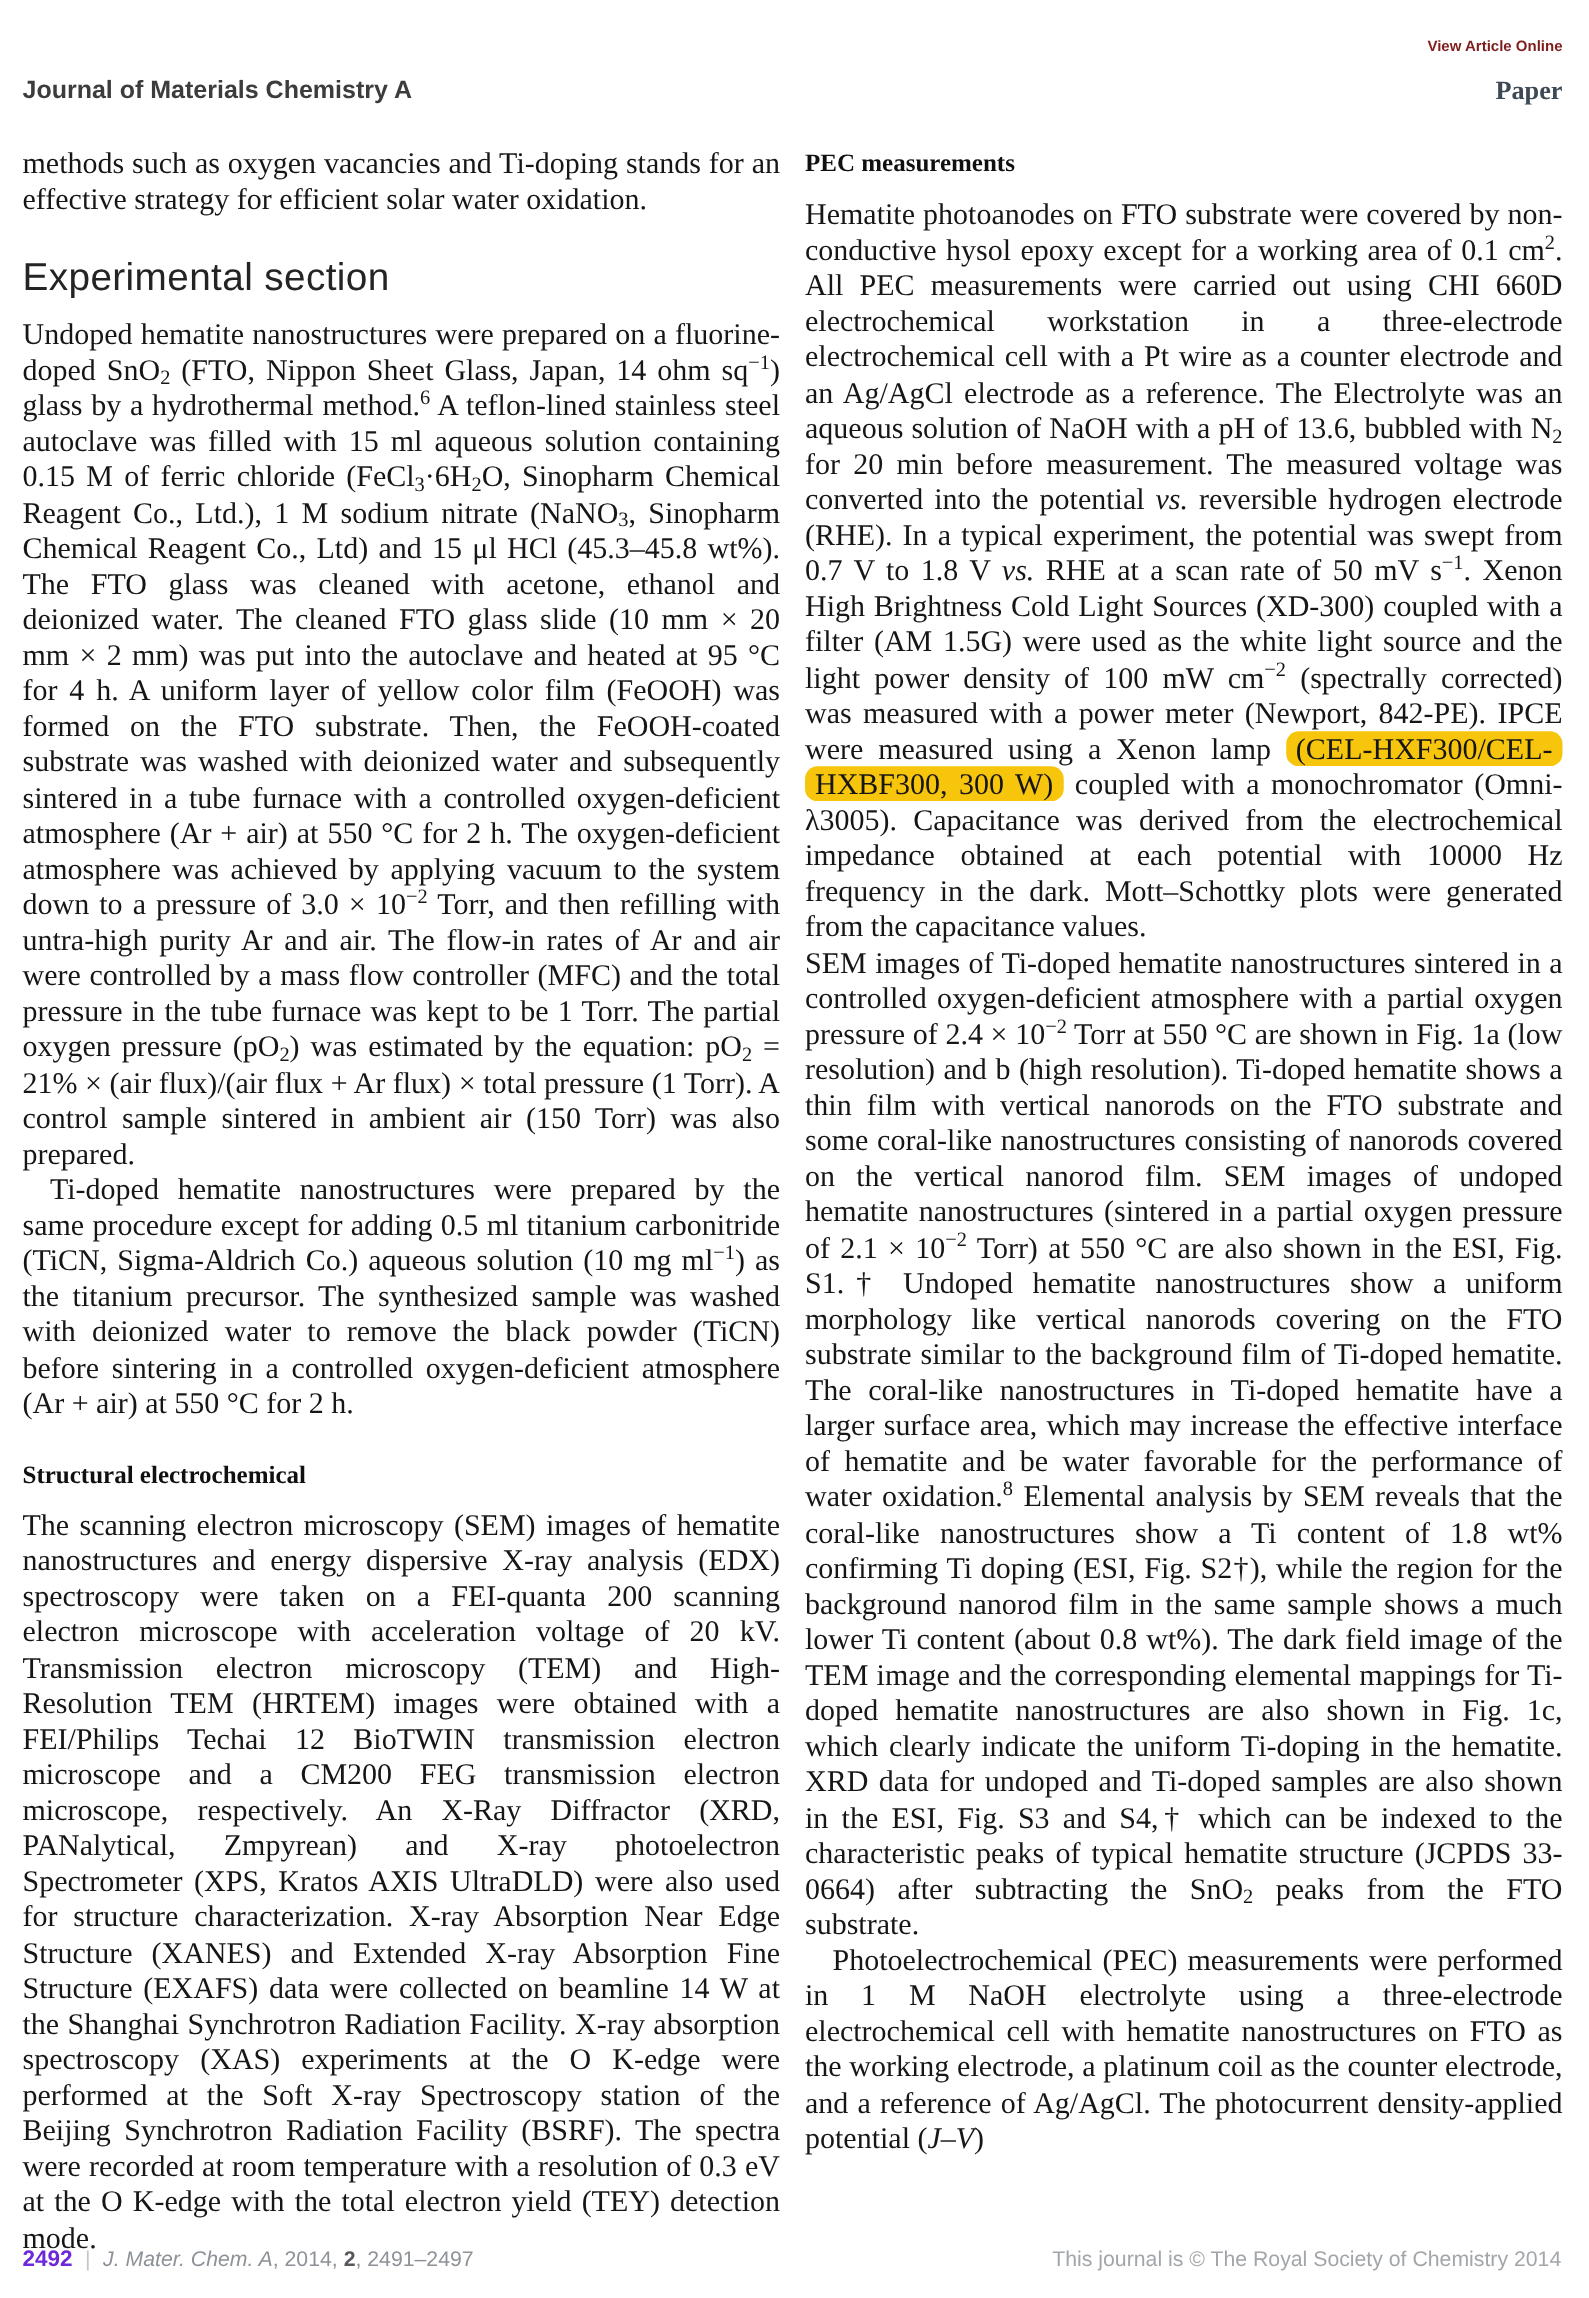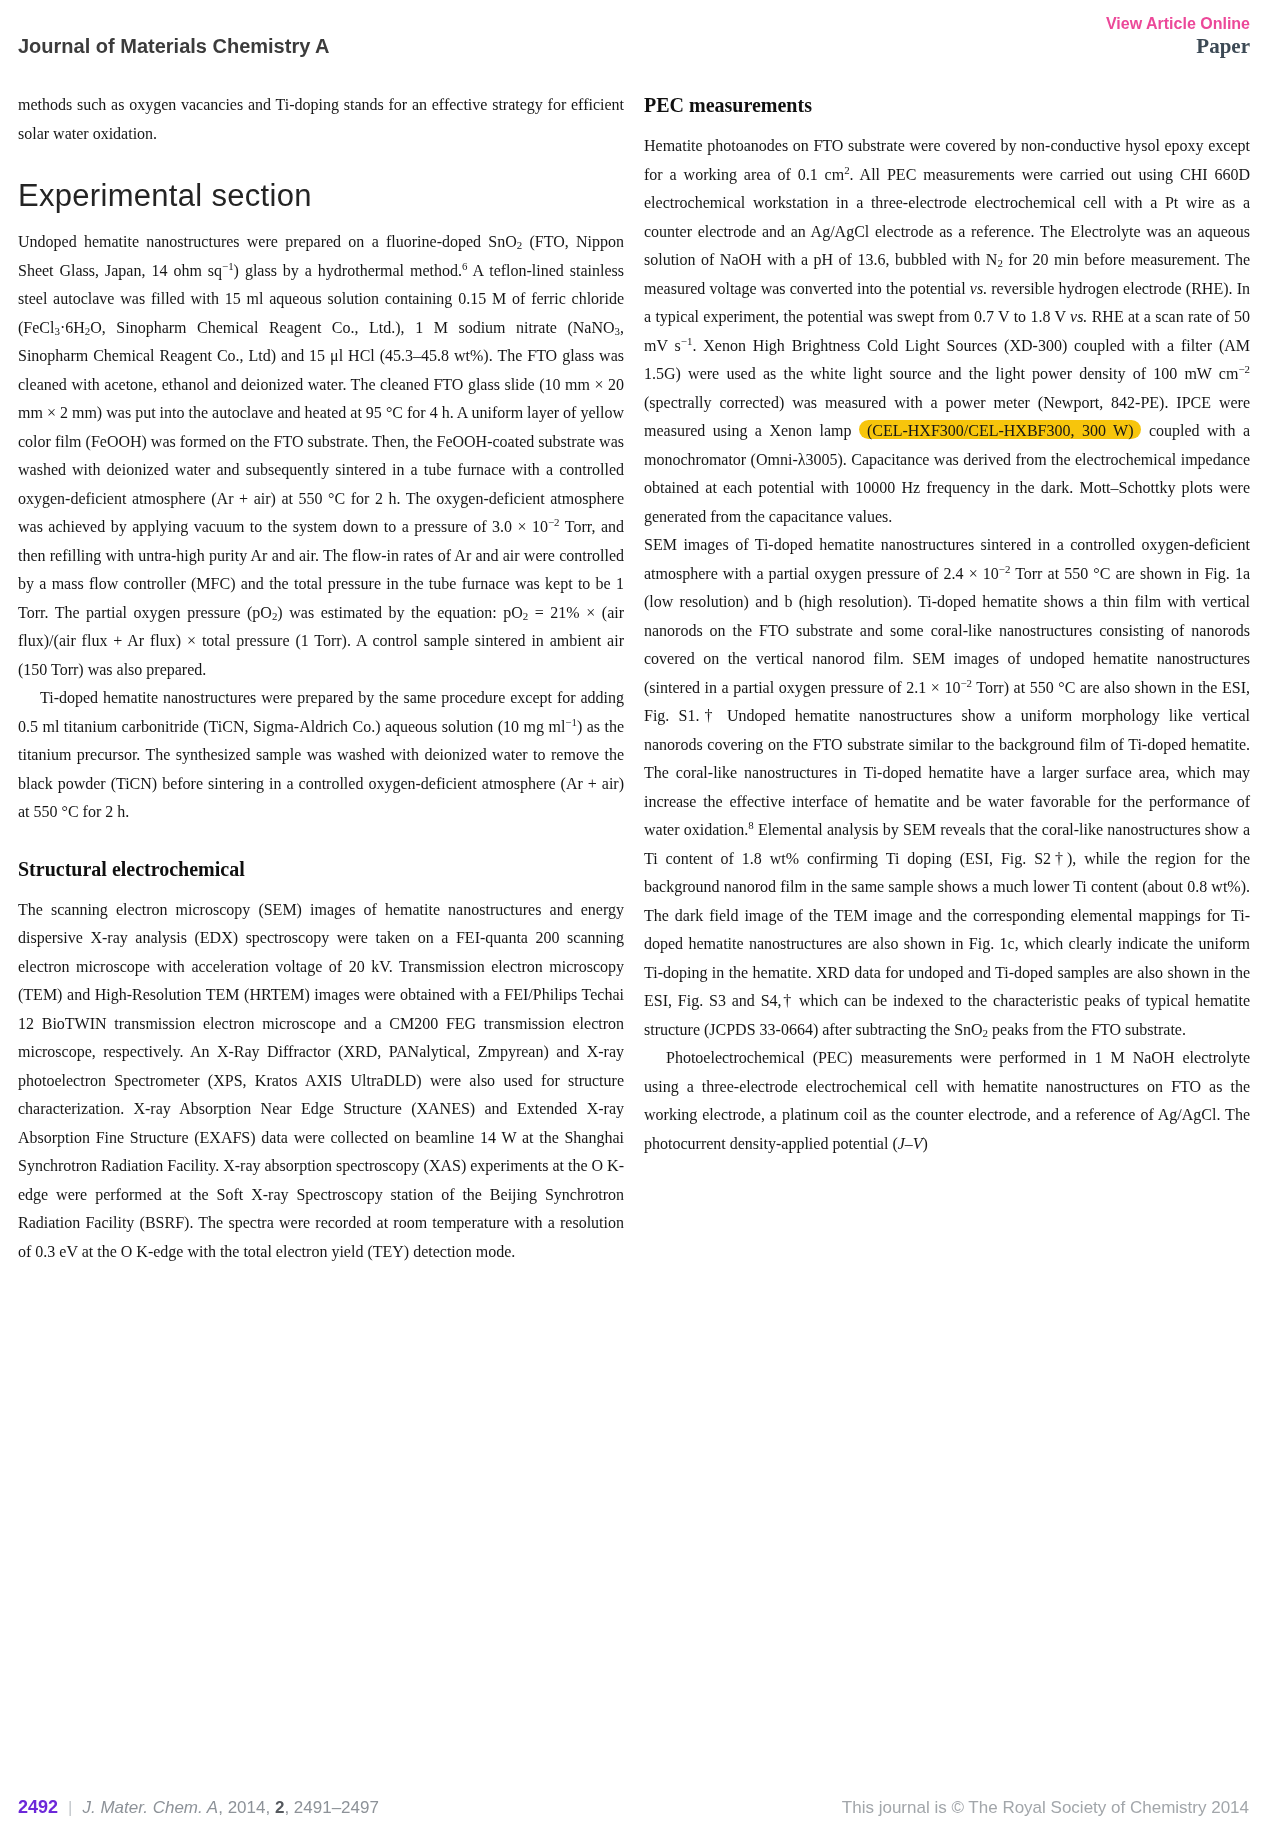--- a/index.html
+++ b/index.html
@@ -12,39 +12,40 @@
     padding:14px 21px 0 18px;
     font-family:"Liberation Serif","DejaVu Serif",serif;
     color:#161616;
     overflow:hidden;
   }
   
   .vao-row { text-align:right; }
   .vao {
     display:inline-block;
     font-family:"Liberation Sans","DejaVu Sans",sans-serif;
-    font-weight:700; font-size:16px; line-height:20px;
-    color:#ec4899; text-decoration:none; cursor:pointer;
+    font-weight:700; font-size:12px; line-height:20px;
+    color:#7f1d1d; text-decoration:none; cursor:pointer;margin-top:13px;
   }
   .title-row {
+    margin-top:13px;
     display:flex; justify-content:space-between; align-items:flex-start;
   }
   .journal {
     font-family:"Liberation Sans","DejaVu Sans",sans-serif;
     font-weight:700; font-size:20px; line-height:24px; color:#3c3c3c;
   }
   .ptype {
     font-family:Liberation Serif, serif;
     font-weight:700; font-size:21px; line-height:24px; color:#3d4a55;
   }
   
   .columns { margin-top:33px; display:flex; gap:20px; }
   .col { width:606px; }
   p.body {
-    font-size:16px; line-height:28.5px;
+    font-size:24px; line-height:28.5px;
     margin:14px 0 0; text-align:justify; color:#161616;
   }
   p.body + p.body { margin-top:0; }
   .col > p:first-child { margin-top:0; }
   p.indent { text-indent:22px; }
   h1.section {
     font-family:"Liberation Sans","DejaVu Sans",sans-serif;
     font-weight:400; font-size:31px; line-height:36px;
     letter-spacing:0.3px; color:#242424; margin:30px 0 0;
   }

